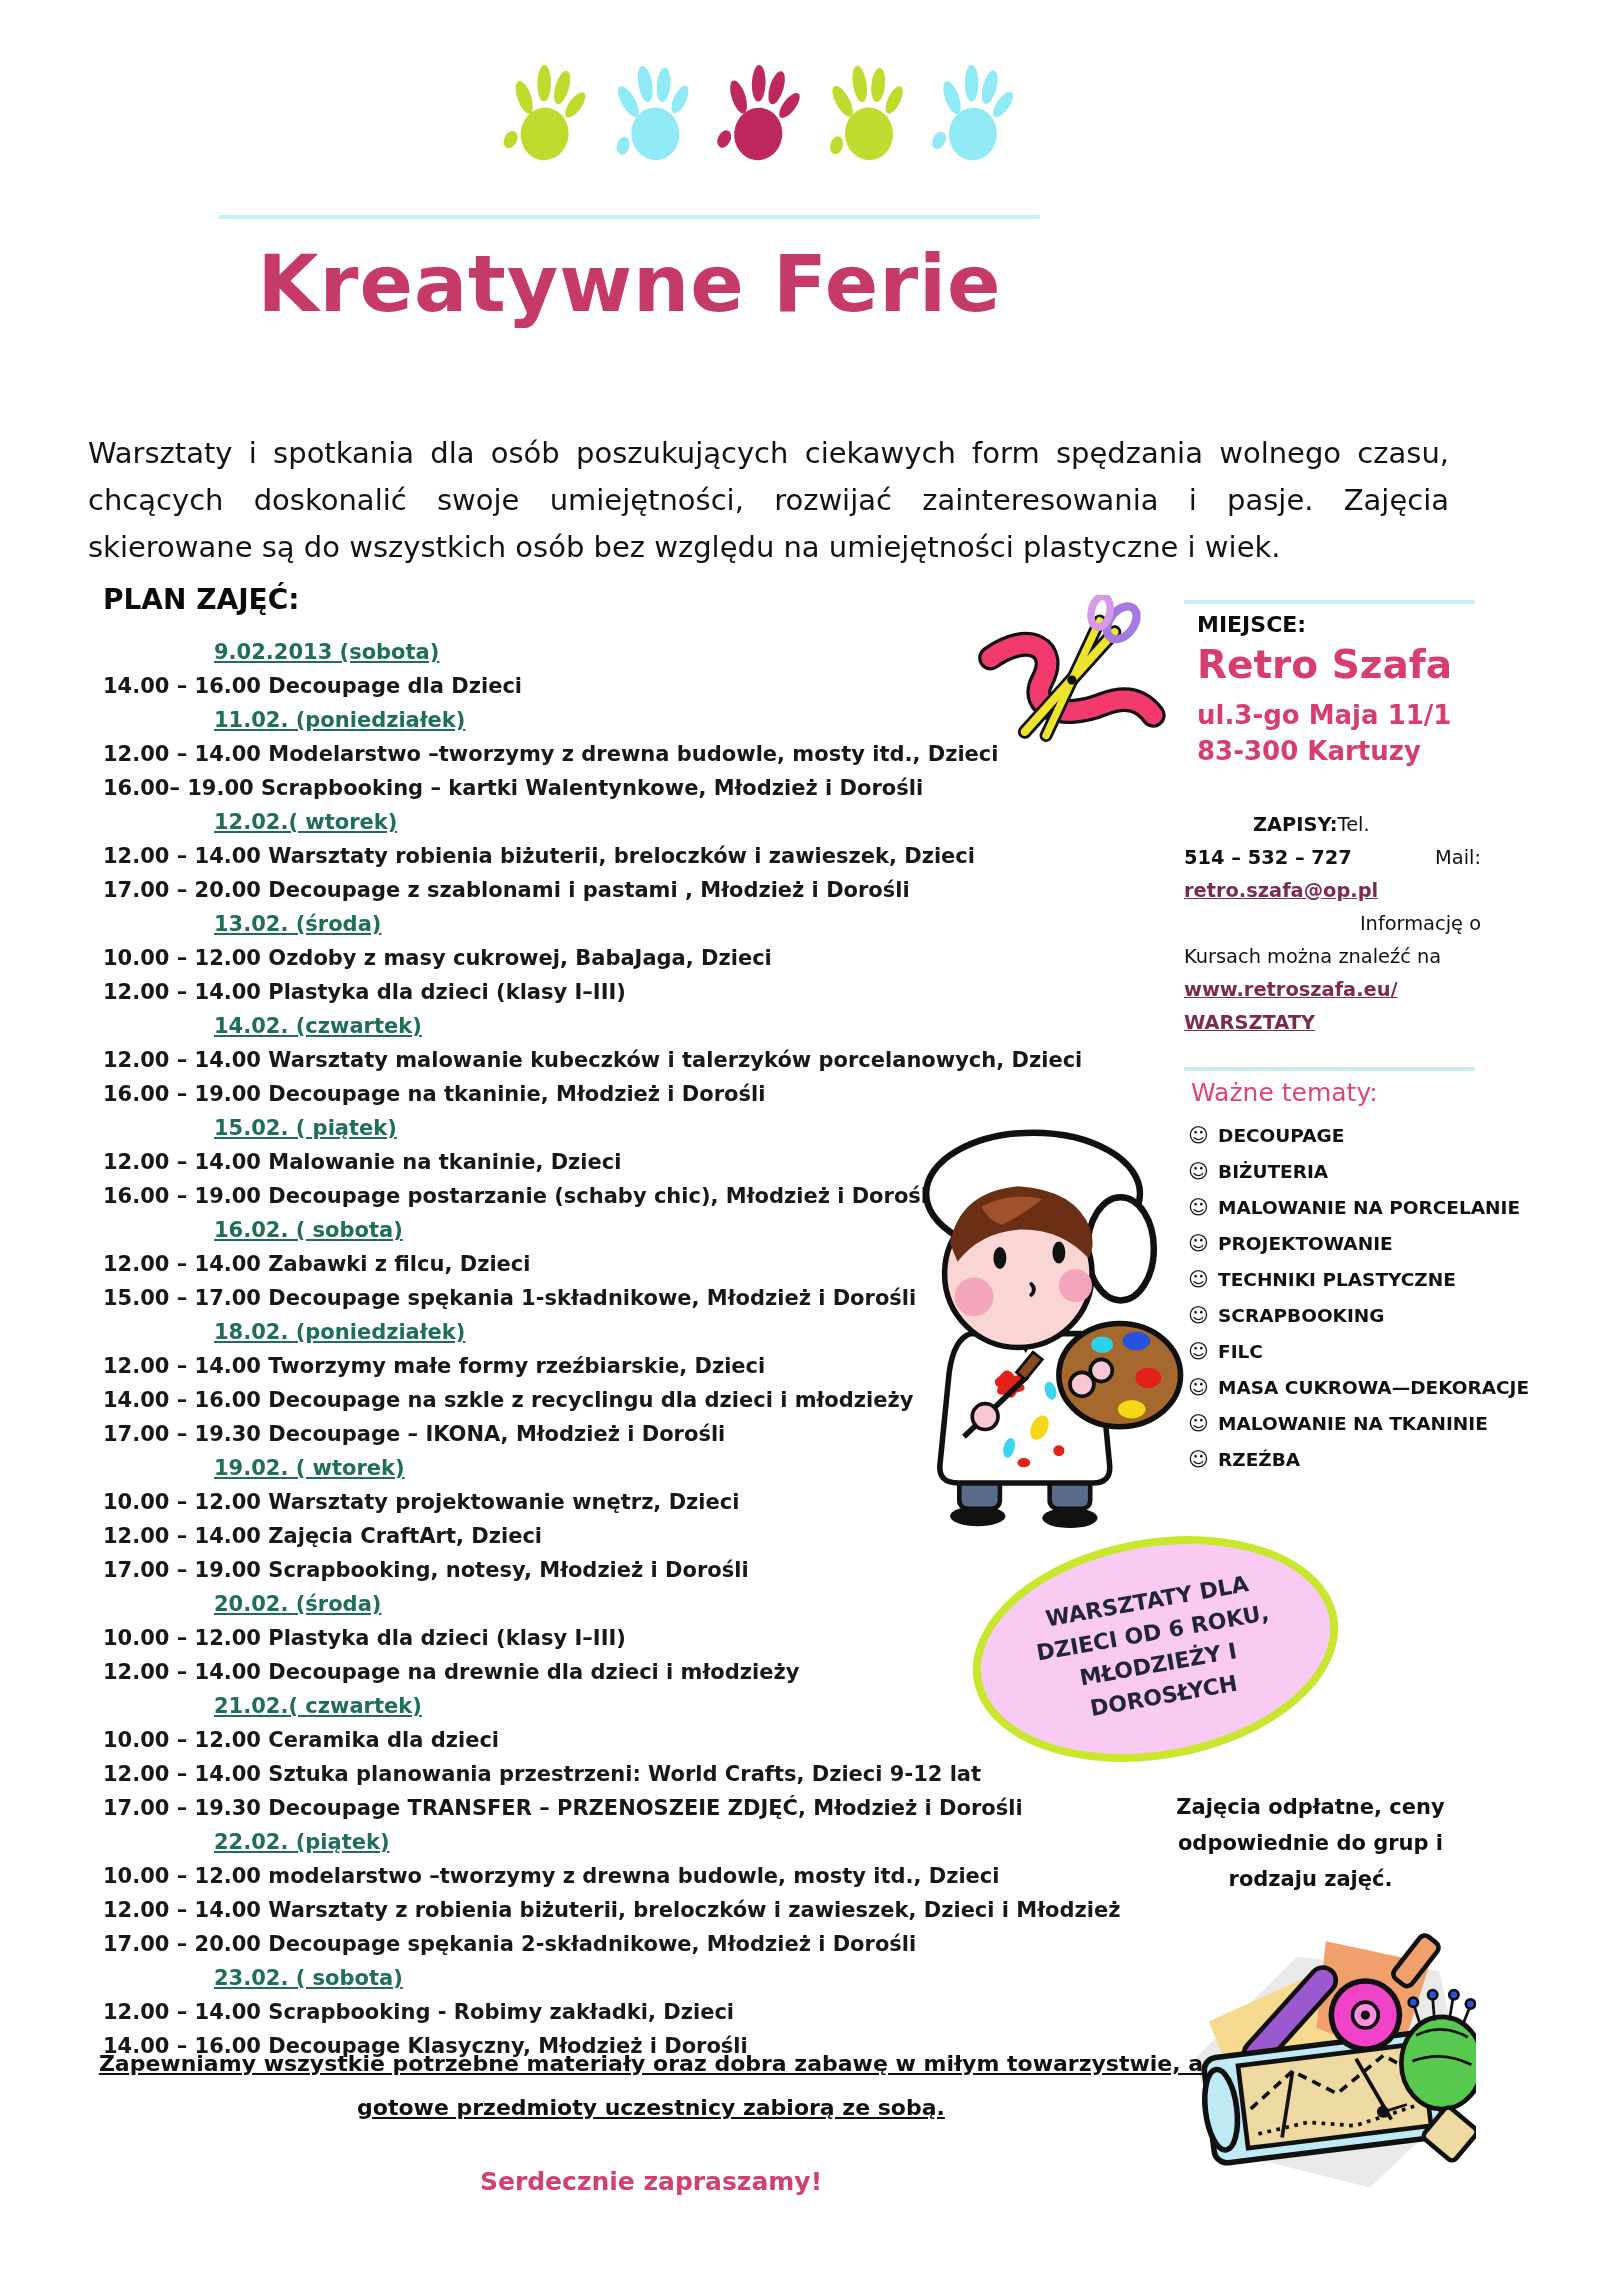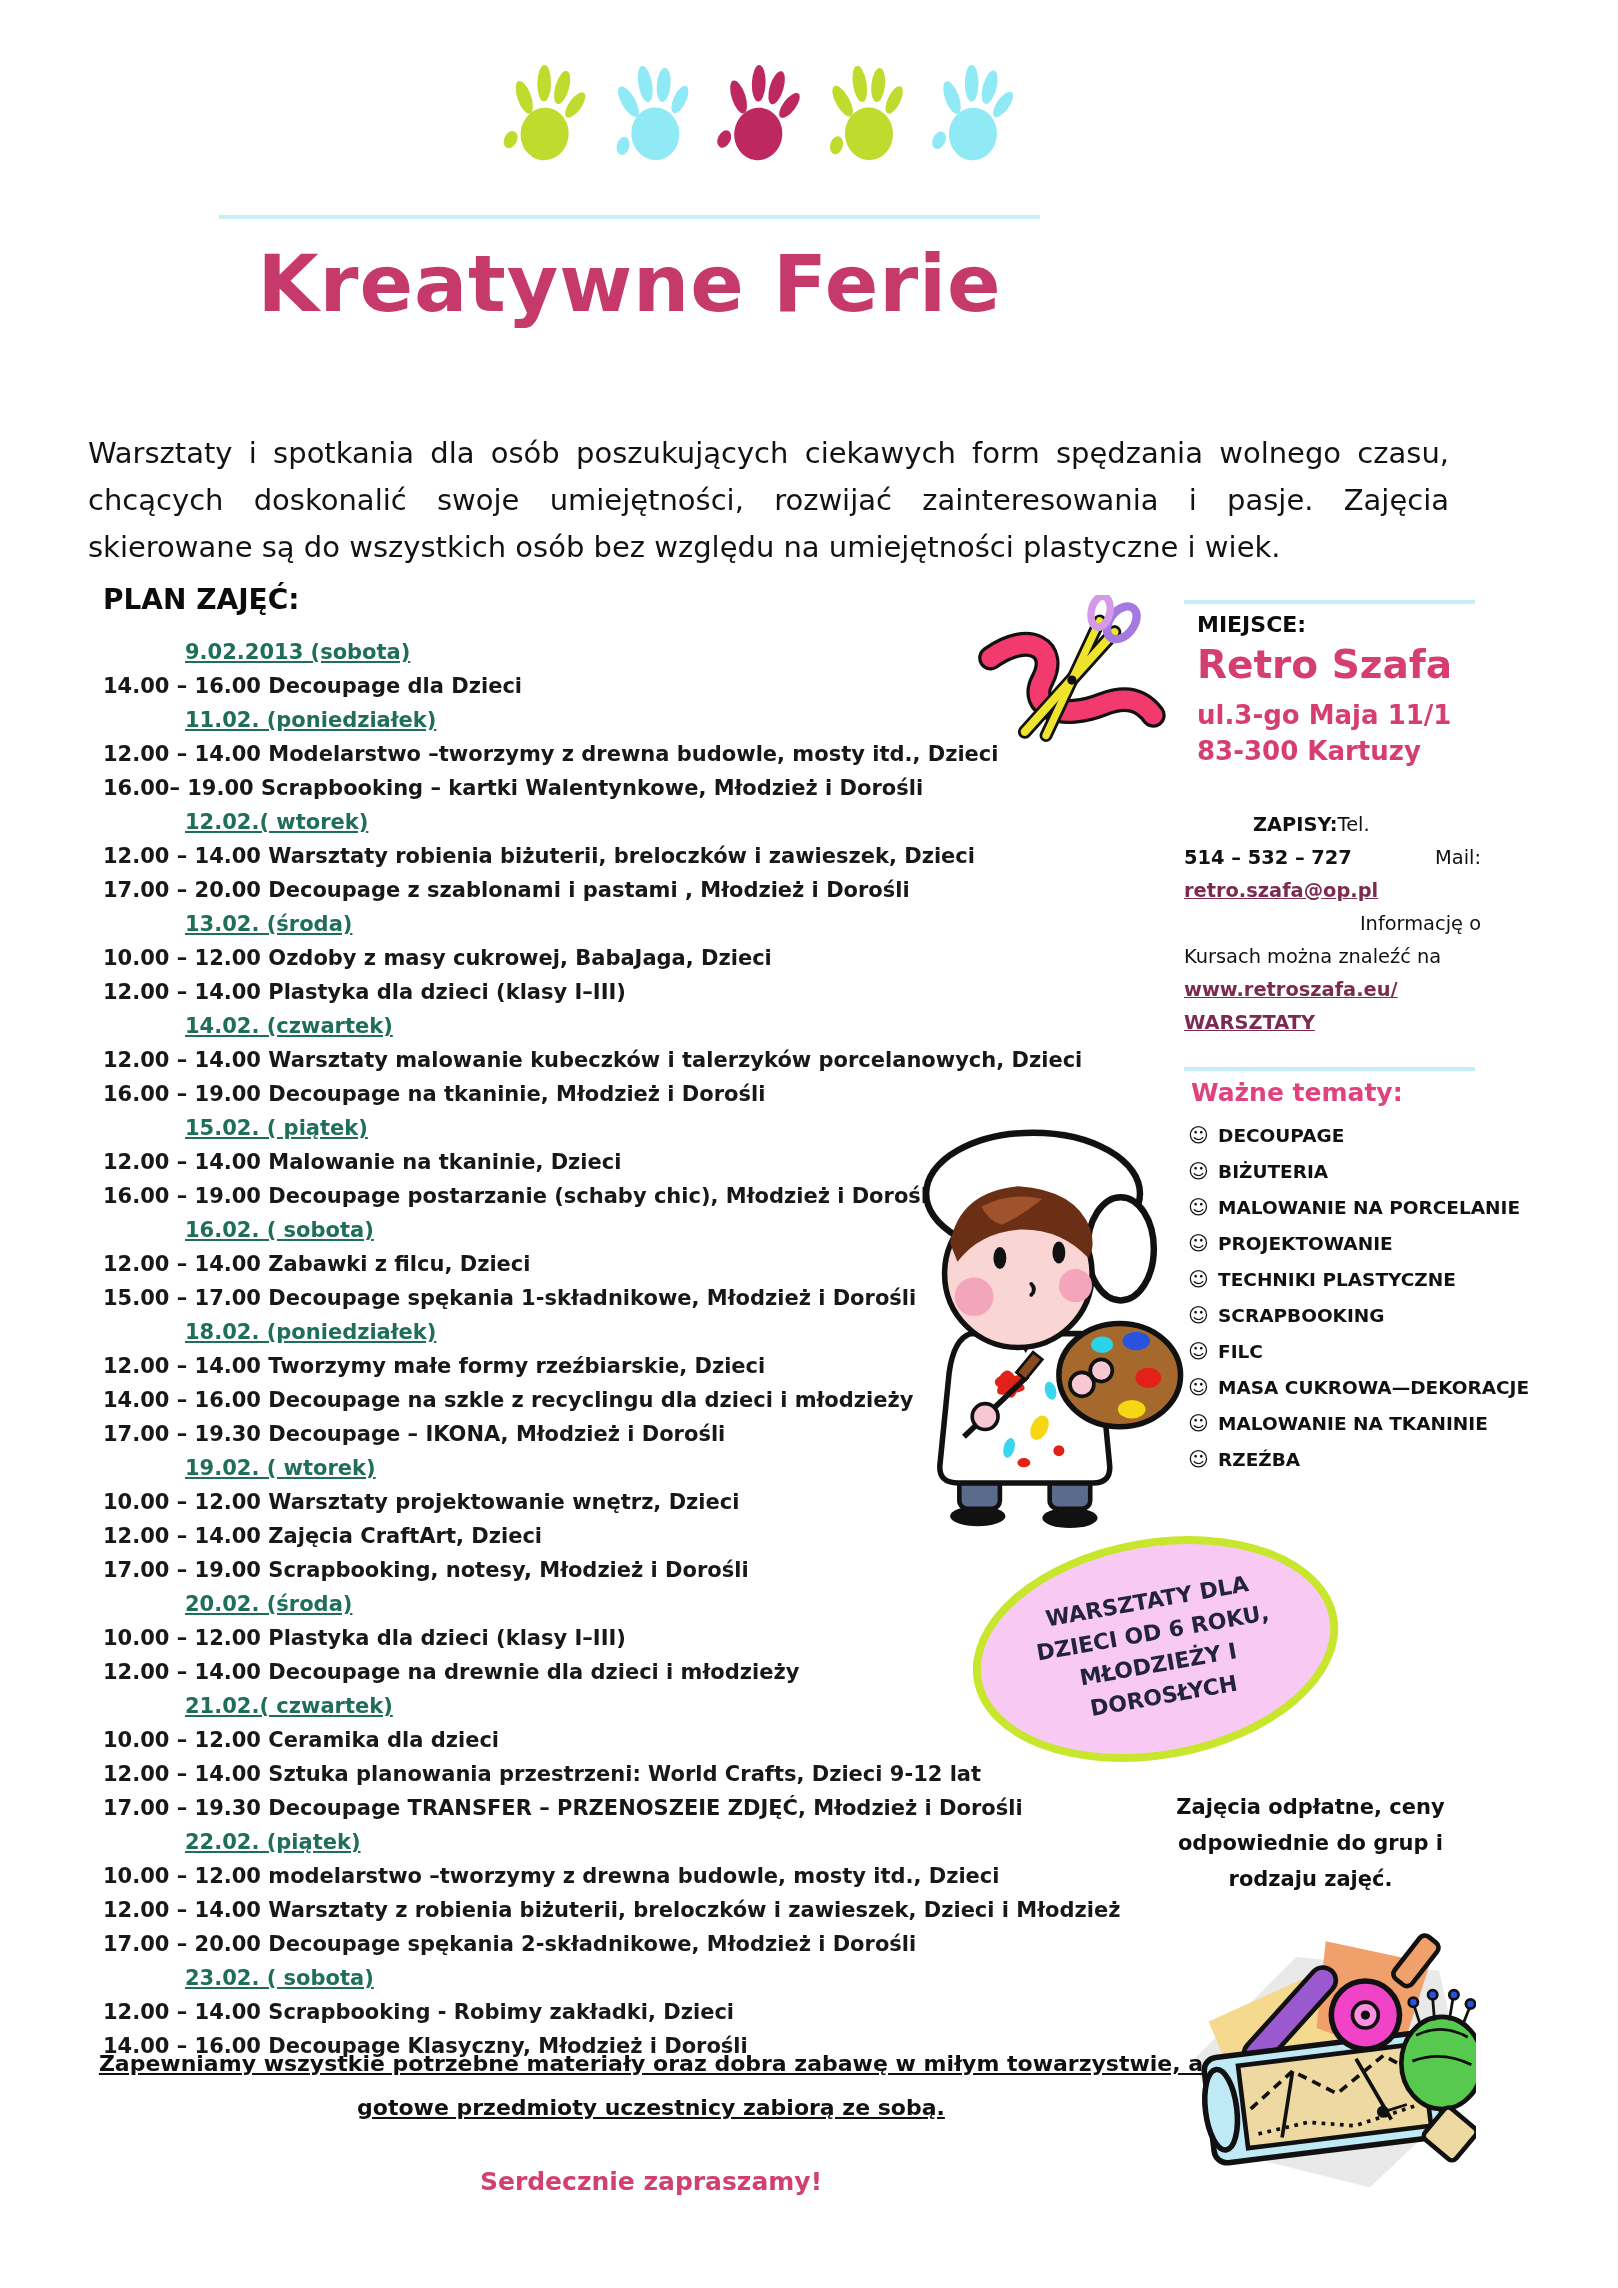--- a/index.html
+++ b/index.html
@@ -20,41 +20,41 @@
 
   .title { position:absolute; left:219px; top:238px; width:821px; text-align:center;
            font-size:79px; font-weight:bold; color:#c63a6b; letter-spacing:0.9px; }
 
   .intro { position:absolute; left:88px; top:430px; width:1361px; font-size:29px;
            line-height:47px; color:#121212; text-align:justify; }
 
   .plan-heading { position:absolute; left:103px; top:583px; font-size:28px; font-weight:bold; color:#0c0c0c; }
 
   .schedule { position:absolute; left:103px; top:635px; width:1227px; }
-  .sched-date { margin-left:82px; font-size:21px; font-weight:bold; color:#1e6e5a;
+  .sched-date { margin-left:111px; font-size:21px; font-weight:bold; color:#1e6e5a;
                 text-decoration:underline; line-height:34px; height:34px; }
   .sched-item { font-size:21px; font-weight:bold; color:#181818; line-height:34px; height:34px; white-space:nowrap; }
 
   
   .rc-line1 { position:absolute; left:1184px; top:600px; width:291px; height:3.7px; background:#c5eef5; }
   .place-label { position:absolute; left:1197px; top:612px; font-size:22px; font-weight:bold; color:#0c0c0c; }
   .place-name  { position:absolute; left:1197px; top:642px; font-size:39px; font-weight:bold; color:#d63e71; }
   .place-addr1 { position:absolute; left:1197px; top:700px; font-size:26px; font-weight:bold; color:#d63e71; }
   .place-addr2 { position:absolute; left:1197px; top:736px; font-size:26px; font-weight:bold; color:#d63e71; }
 
   .contact { position:absolute; left:1184px; top:808px; width:297px; font-size:19.4px; color:#111; }
   .contact .row { line-height:33px; height:33px; }
   .row-signup { display:flex; justify-content:flex-start; padding-left:69px; }
   .row-phone  { display:flex; justify-content:space-between;gap:36px; }
   .b { font-weight:bold; }
   .link { color:#7c2b4e; font-weight:bold; text-decoration:underline; cursor:pointer; }
   .row-center { text-align:right; }
 
   .rc-line2 { position:absolute; left:1184px; top:1067px; width:291px; height:3.7px; background:#c5eef5; }
-  .topics-heading { position:absolute; left:1191px; top:1078px; font-size:25px; font-weight:bold; color:#e0437b; }
+  .topics-heading { position:absolute; left:1191px; top:1078px; font-size:25px; font-weight:normal; color:#e0437b; }
   .topics-list { position:absolute; left:1188px; top:1117px; width:341px; }
   .topic-row { line-height:36px; height:36px; font-size:18.5px; font-weight:bold; color:#111; white-space:nowrap; }
   .topic-row .smiley { font-weight:normal; font-size:20px; margin-right:9.2px; }
 
   
   .scissors-art { position:absolute; left:974px; top:595px; width:194px; height:148px; }
   .painter-art  { position:absolute; left:869px; top:1103px; width:318px; height:429px; }
   .craft-art    { position:absolute; left:1158px; top:1906px; width:318px; height:314px; }
 
   

